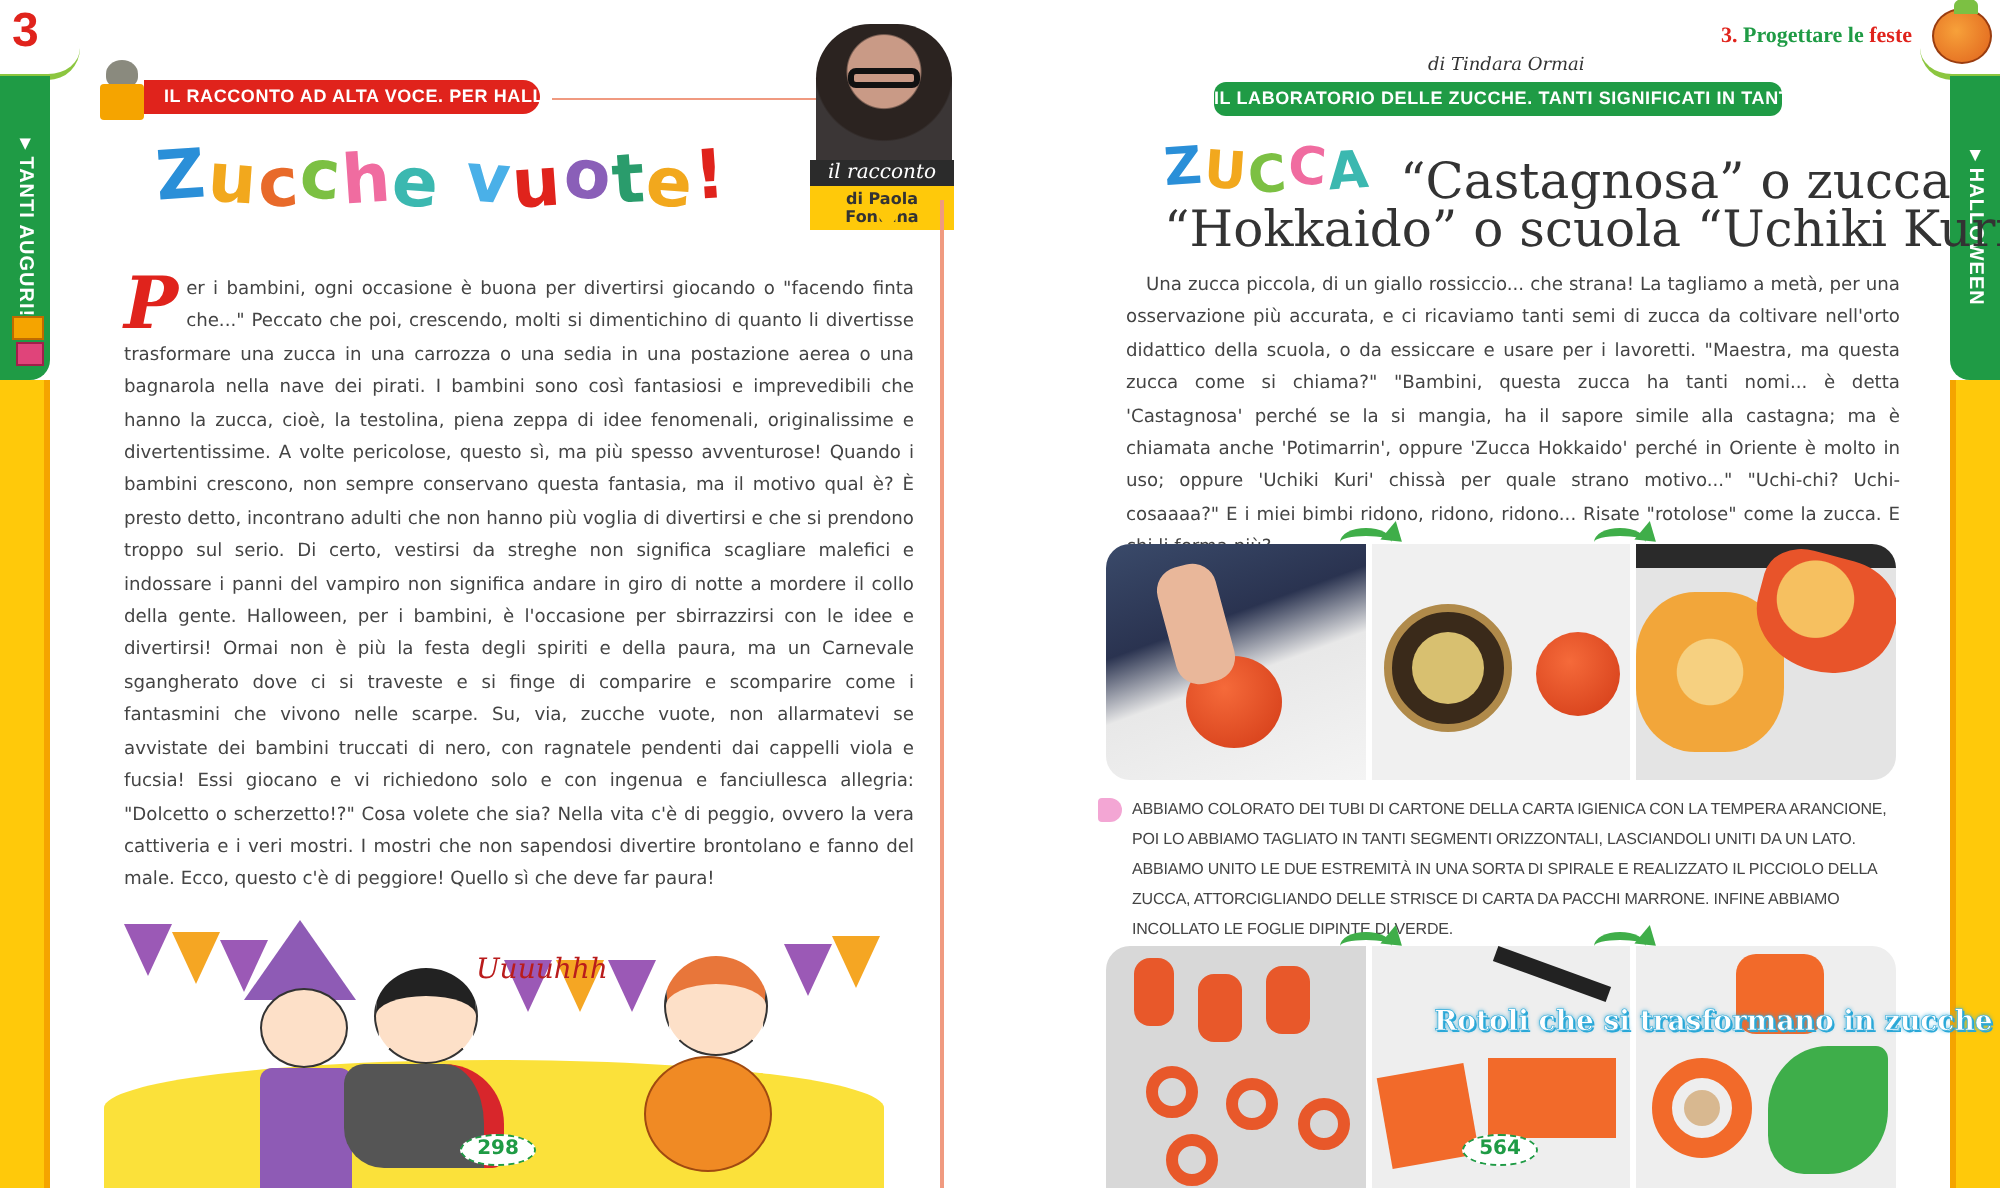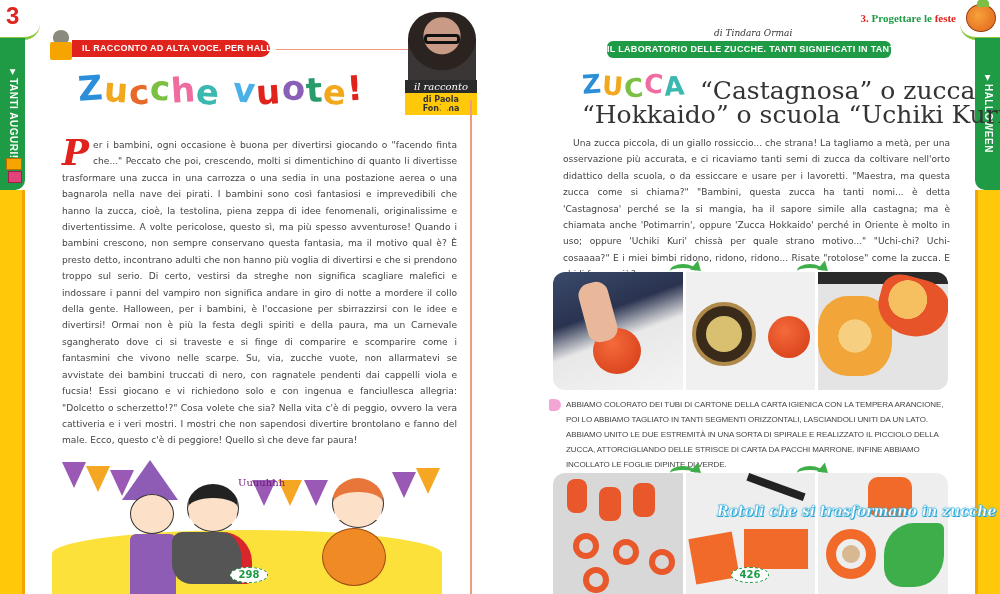--- a/index.html
+++ b/index.html
@@ -77,22 +77,22 @@
     font-family: "DejaVu Sans", sans-serif; }
   .left-body { left: 62px; top: 137px; width: 395px; }
   .dropcap { float: left; font-family: "DejaVu Serif", serif; font-weight: bold; font-style: italic;
     font-size: 36px; line-height: 30px; color: #e0231c; margin: 0 4px 0 0; }
 
   .illustration { position: absolute; left: 52px; top: 440px; width: 390px; height: 154px; }
   .ill-ground { position: absolute; left: 0; top: 90px; width: 390px; height: 80px; background: #fbe13a;
     border-radius: 50% 50% 0 0 / 30% 30% 0 0; }
   .bunting { position: absolute; top: 28px; width: 0; height: 0;
     border-left: 12px solid transparent; border-right: 12px solid transparent; border-top: 26px solid; }
-  .uuuh { position: absolute; left: 186px; top: 37px; font-family: "DejaVu Serif", serif; 
-    font-size: 10px; color: #701a75; }
+  .uuuh { position: absolute; left: 186px; top: 37px; font-family: "DejaVu Serif", serif; font-style: italic;
+    font-size: 14px; color: #b91c1c; }
   .kid { position: absolute; border-radius: 50%; }
   .page-num { position: absolute; top: 567px; width: 38px; height: 16px; border-radius: 50%;
     background: #fff; border: 1px dashed #1f9b45; color: #1f9b45; font-size: 10px; font-weight: bold;
     text-align: center; line-height: 14px; }
 
   
   .byline { position: absolute; left: 714px; top: 28px; font-size: 9px; font-style: italic;
     font-family: "DejaVu Serif", serif; color: #333; }
   .zucca-word { position: absolute; left: 582px; top: 71px; font-size: 26px; font-weight: bold;
     font-family: "DejaVu Sans", sans-serif; letter-spacing: 1px; }
@@ -108,21 +108,21 @@
   .row2 { top: 473px; height: 121px; border-radius: 12px 12px 0 0; }
   .arrow-icon { position: absolute; width: 26px; height: 14px; border-top: 4px solid #3fae49;
     border-radius: 50% 50% 0 0; }
   .arrow-icon::after { content: ""; position: absolute; right: -6px; top: -6px; width: 0; height: 0;
     border-top: 6px solid transparent; border-bottom: 6px solid transparent; border-left: 9px solid #3fae49; transform: rotate(40deg); }
 
   .caption-caps { position: absolute; left: 566px; top: 397px; width: 390px; font-size: 8px; line-height: 15px;
     font-family: "Liberation Sans Narrow", "Liberation Sans", sans-serif; color: #444; letter-spacing: -0.1px; text-transform: uppercase; }
   .pink-arrow { position: absolute; left: 549px; top: 399px; width: 12px; height: 12px; background: #f3a6d4; border-radius: 2px 50% 50% 2px; }
 
-  .rotoli { position: absolute; left: 717px; top: 503px; font-family: "DejaVu Serif", serif; font-style: italic;
+  .rotoli { position: absolute; left: 717px; top: 503px; font-family: "DejaVu Serif", serif; 
     font-weight: bold; font-size: 14px; color: #fff; -webkit-text-stroke: 0.3px #2aa8d8; text-shadow: 0 0 2px #2aa8d8, 1px 1px 0 #2aa8d8; white-space: nowrap; }
 </style>
 </head>
 <body>
 
 <div class="page page-left">
   <div class="header-arc-left"></div>
   <div class="chapter-num">3</div>
 
   <div class="side-tab">
@@ -243,13 +243,13 @@
     <div style="position:absolute;left:50px;top:4px;width:44px;height:40px;background:#f26a2a;border-radius:10px;"></div>
     <div style="position:absolute;left:8px;top:56px;width:50px;height:50px;border:10px solid #f26a2a;border-radius:50%;"></div>
     <div style="position:absolute;left:24px;top:72px;width:18px;height:18px;background:#d8b890;border-radius:50%;"></div>
     <div style="position:absolute;left:66px;top:50px;width:60px;height:64px;background:#3eae4a;border-radius:50% 10% 50% 30%;"></div>
   </div>
 </div>
 <div class="arrow-icon" style="left:670px;top:466px;"></div>
 <div class="arrow-icon" style="left:797px;top:466px;"></div>
 
 <div class="rotoli">Rotoli che si trasformano in zucche</div>
-<div class="page-num" style="left:731px;top:567px;">426</div>
+<div class="page-num" style="left:731px;top:567px;">564</div>
 
 </body></html>

